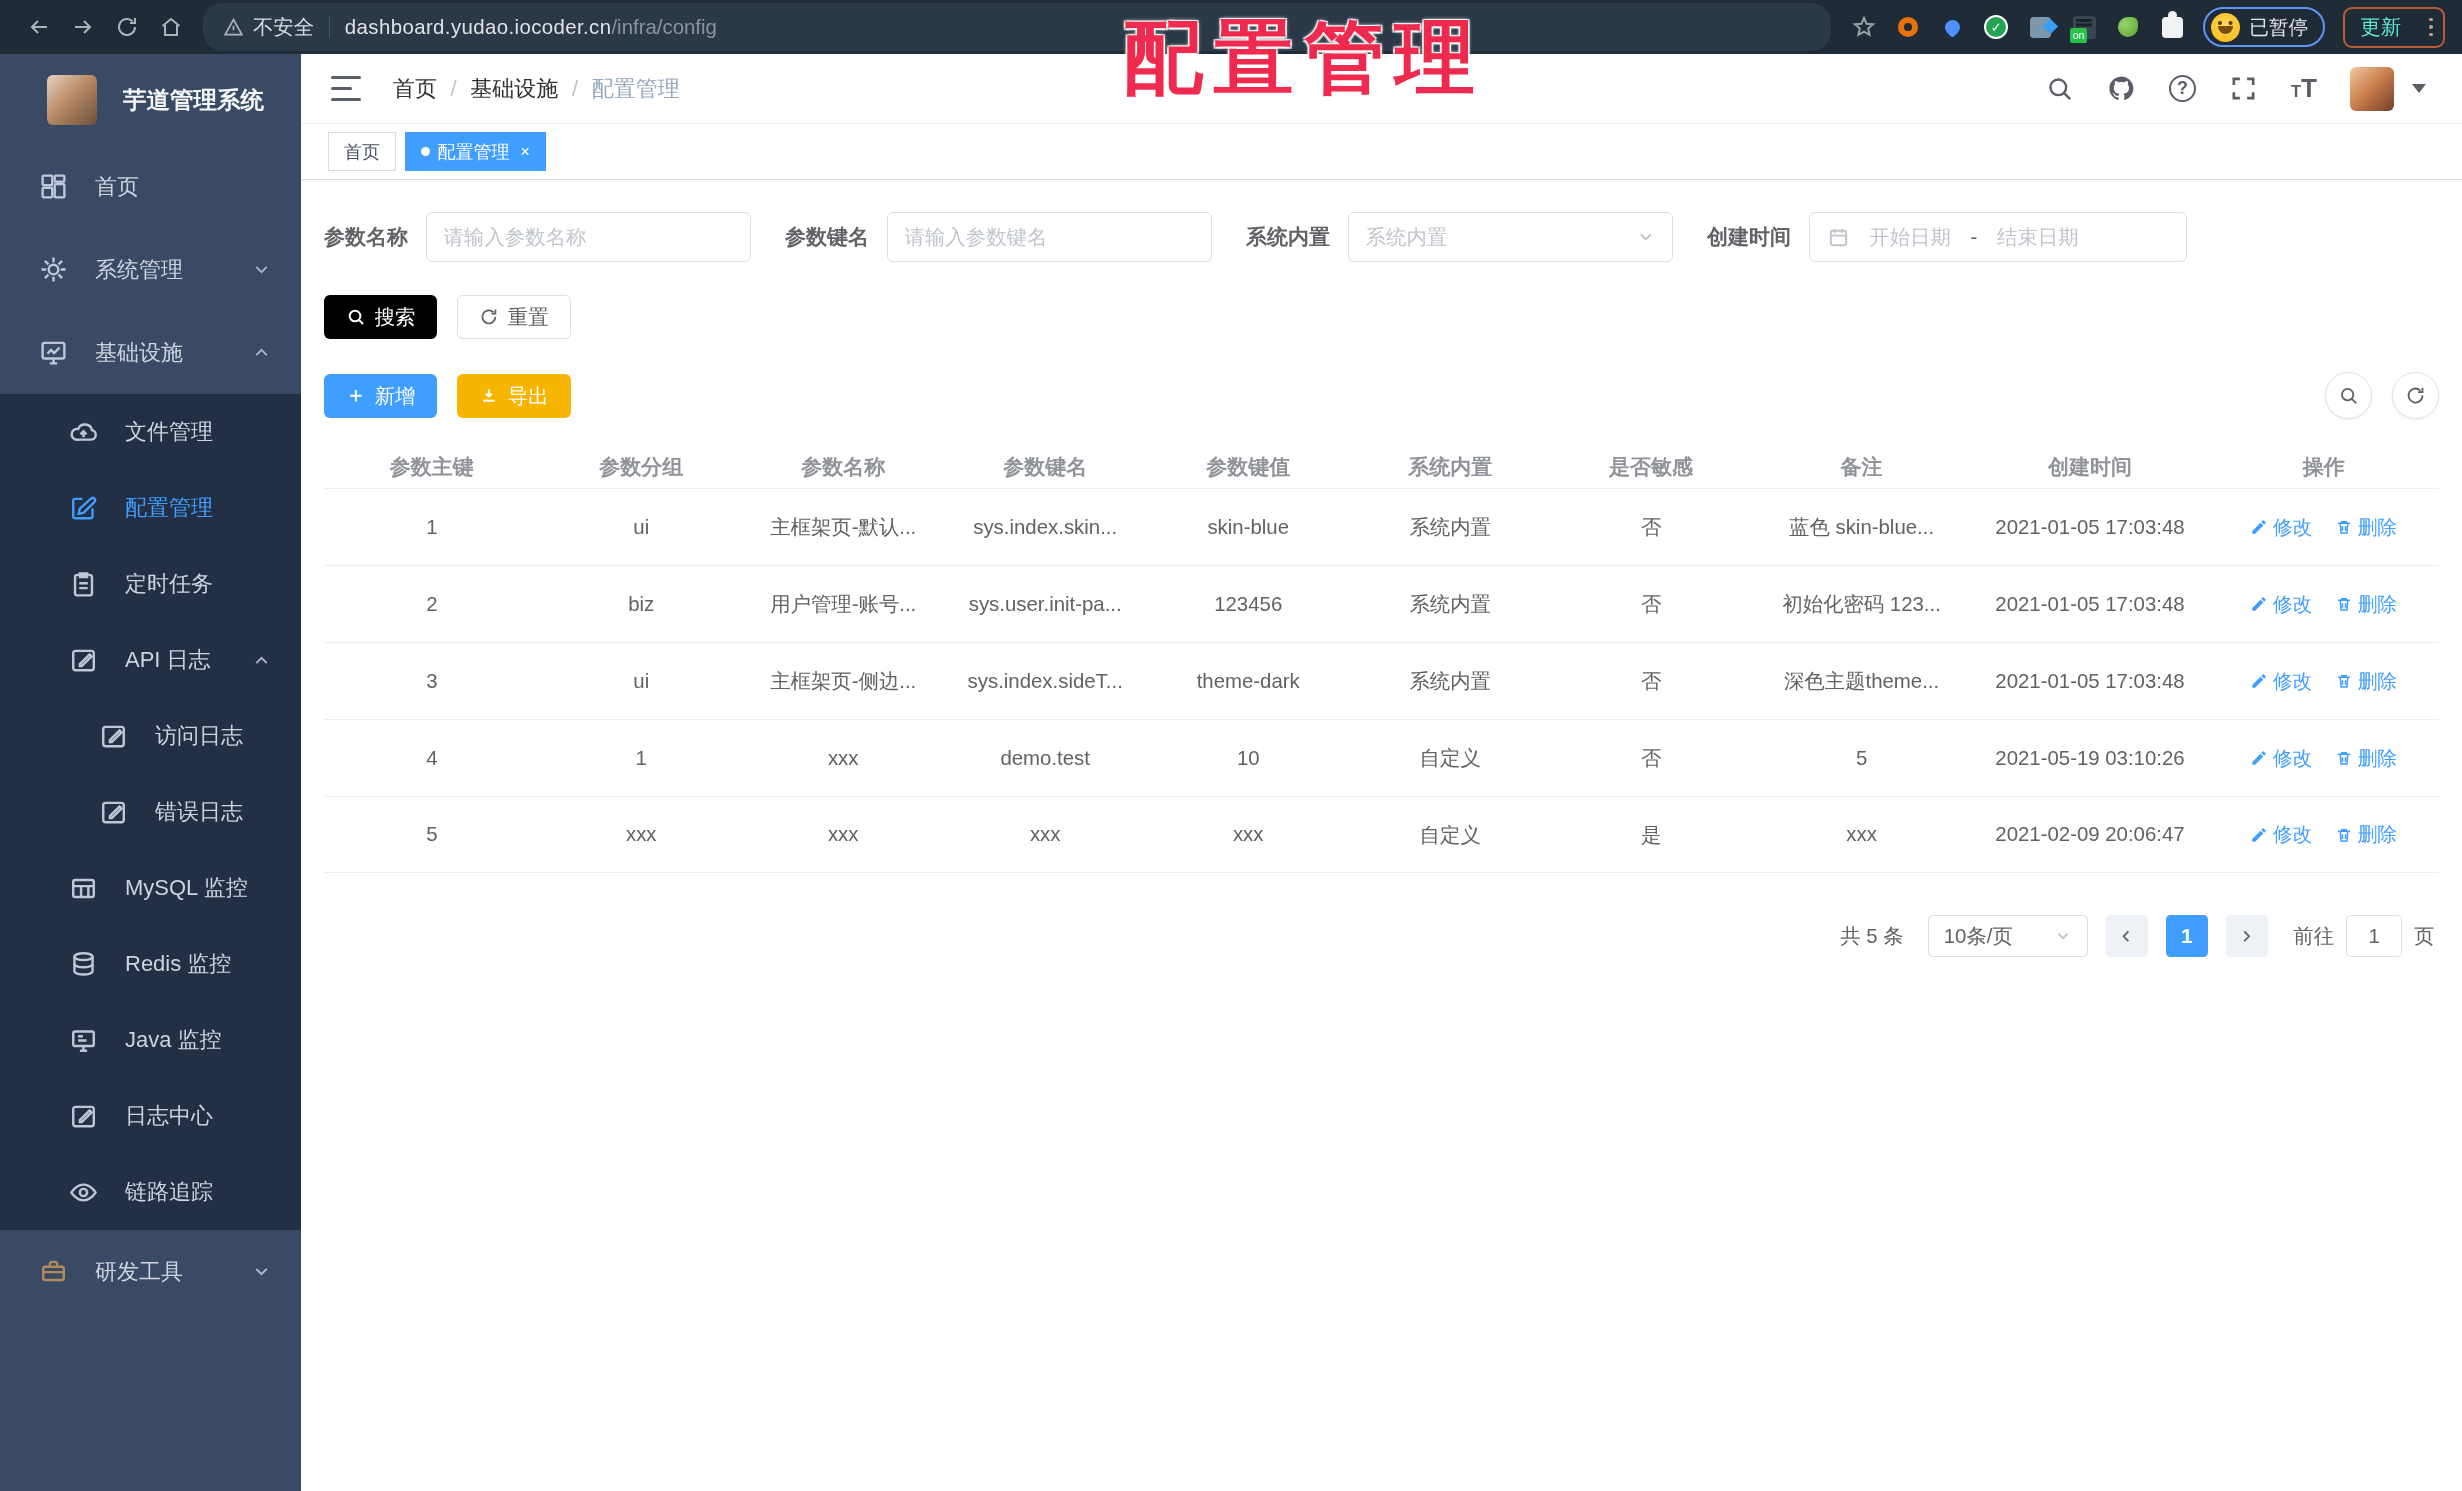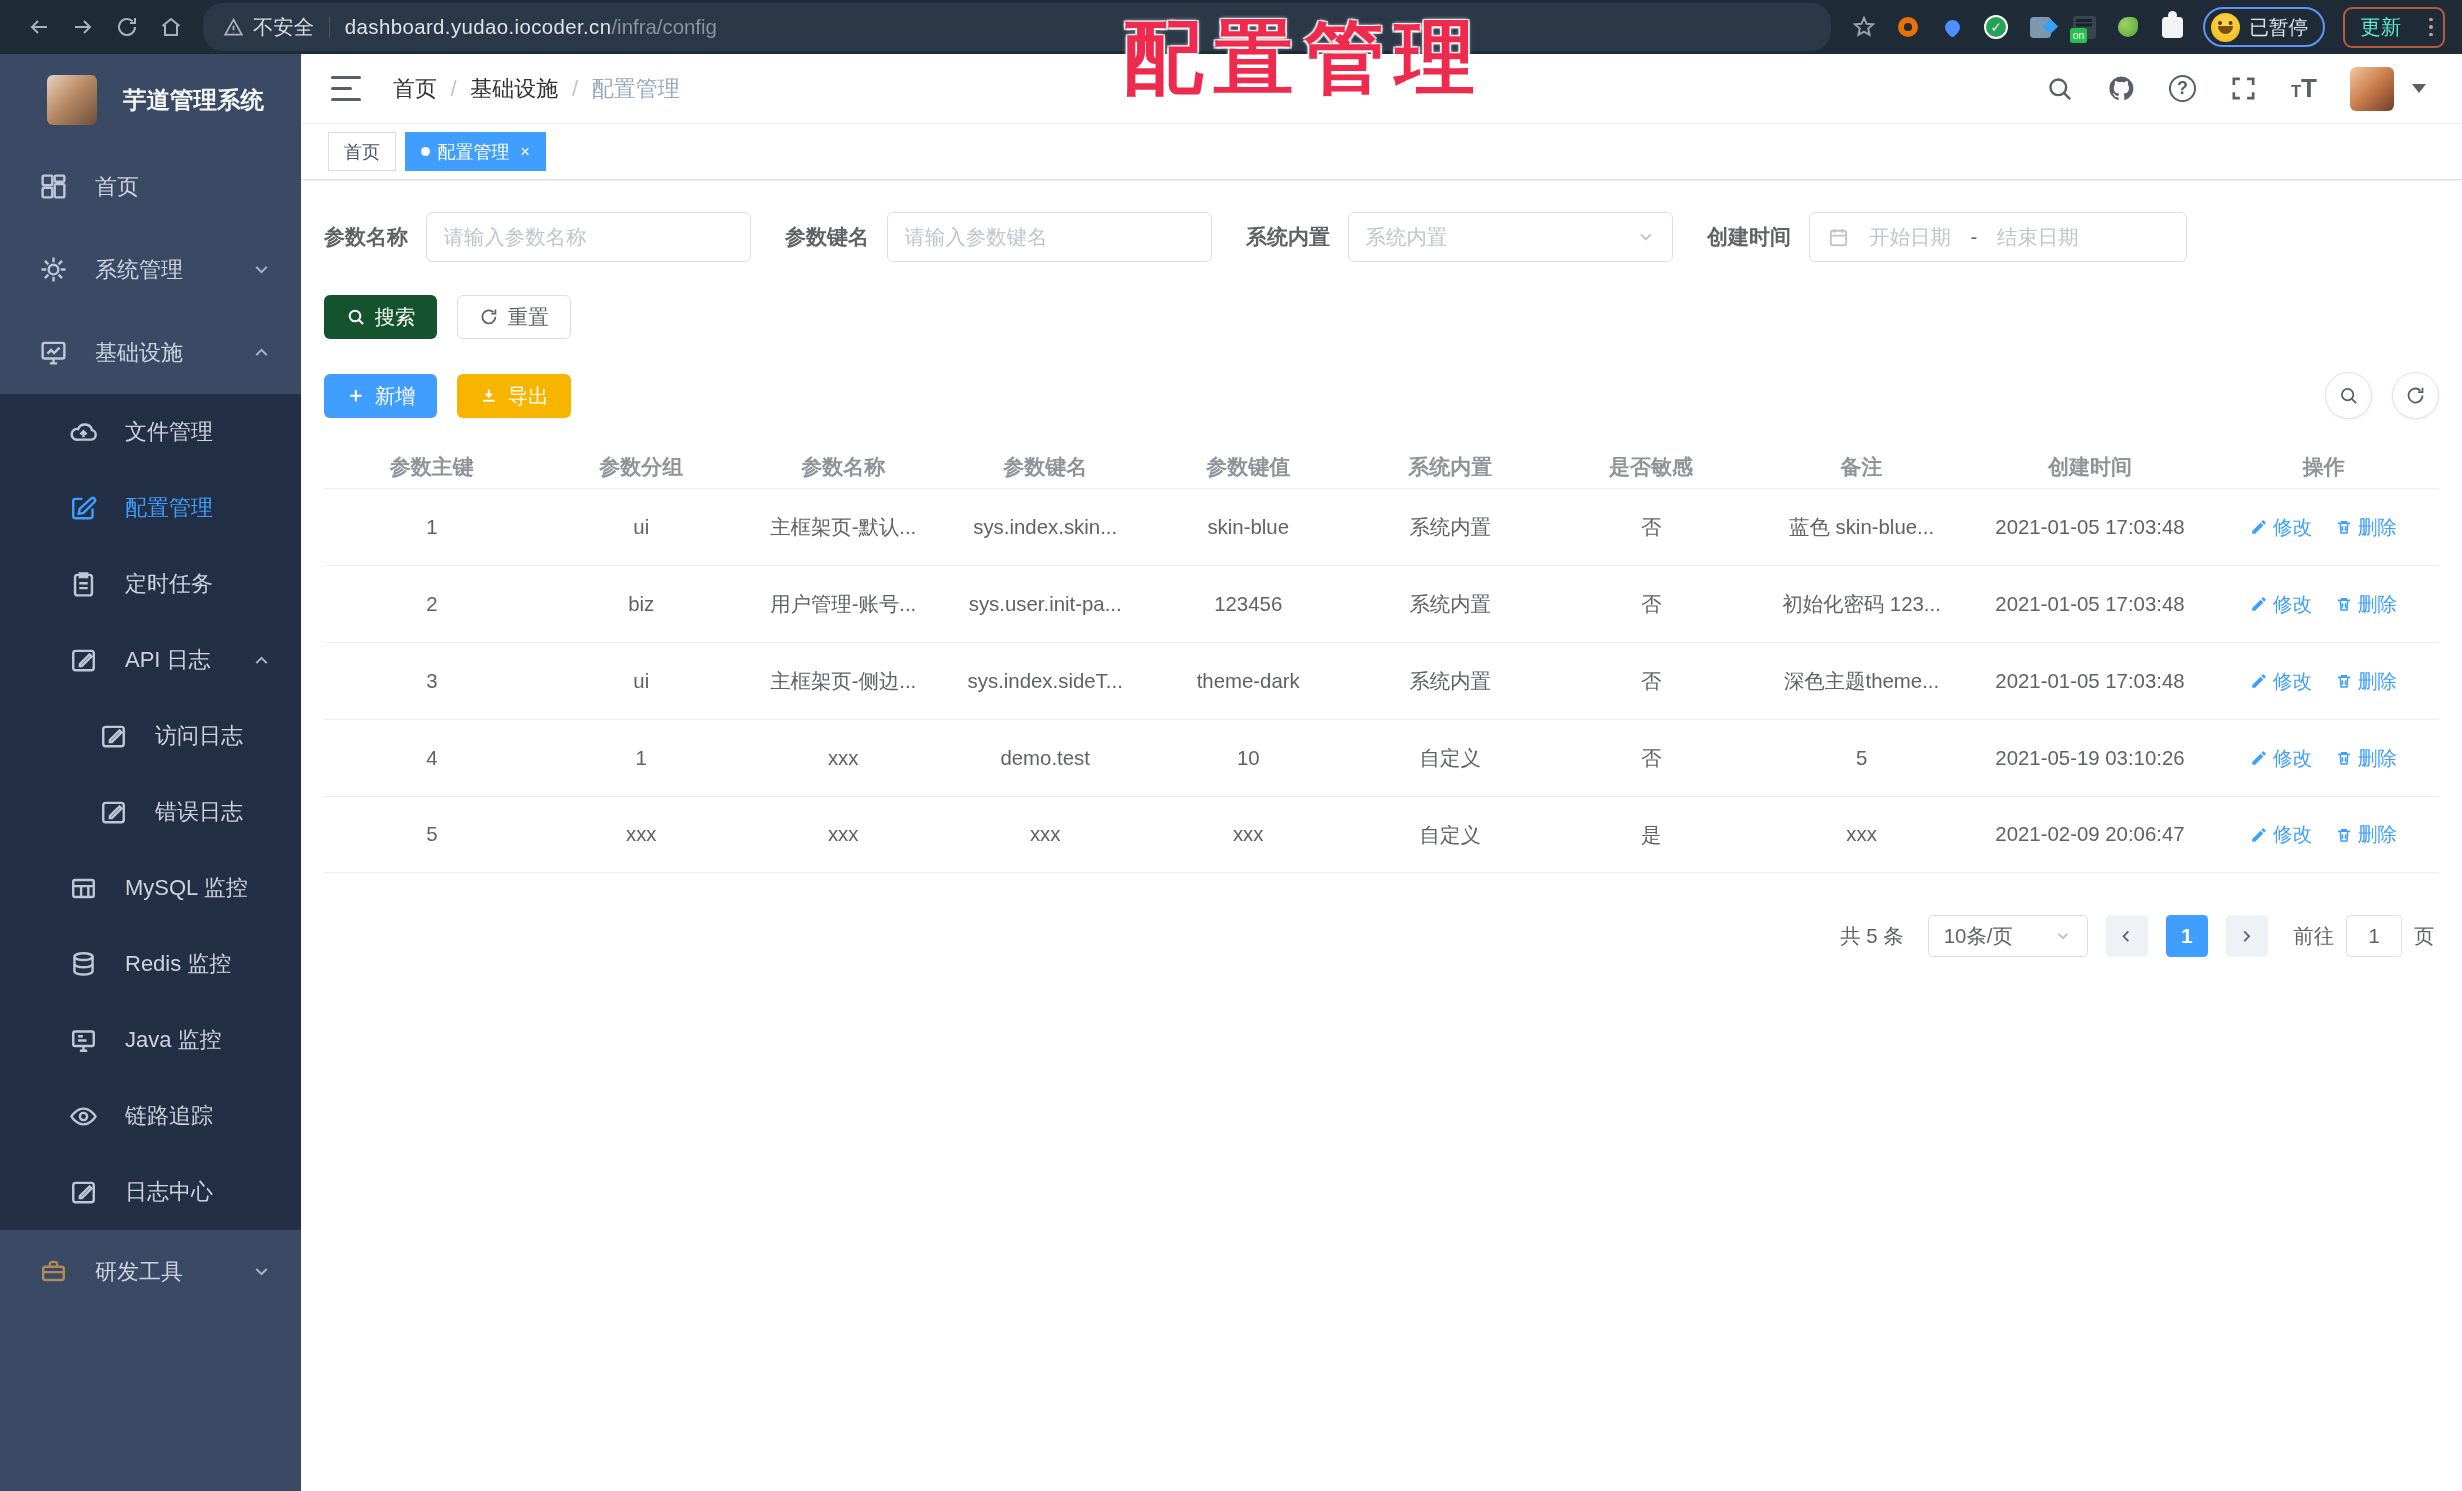--- a/index.html
+++ b/index.html
@@ -122,21 +122,21 @@
   .f-select .chev { margin-left:auto; width:19.7px; height:19.7px; color:#c0c4cc; }
   .f-date { width:378px; height:50px; border:0.8px solid #dcdfe6; border-radius:6px;
     display:flex; align-items:center; padding:0 16.6px; color:#c0c4cc; font-size:20.4px; gap:19.7px; cursor:pointer; }
   .f-date .cal { width:23px; height:23px; color:#c0c4cc; }
   .f-date .dsep { color:#606266; }
 
   .btn-row { margin-top:33px; display:flex; align-items:center; gap:19.7px; }
   .btn { height:44px; border-radius:6px; display:inline-flex; align-items:center; gap:9px;
     padding:0 21px; font-size:20.4px; cursor:pointer; border:0.8px solid transparent; white-space:nowrap; }
   .btn svg { width:19.7px; height:19.7px; }
-  .btn-search { background:#14532d; color:#fff; }
+  .btn-search { background:#000000; color:#fff; }
   .btn-reset { background:#fff; color:#606266; border-color:#dcdfe6; }
   .btn-add { background:#409eff; color:#fff; }
   .btn-export { background:#f7b500; color:#fff; }
   .circ-group { margin-left:auto; display:flex; gap:19.7px; }
   .circ { width:47px; height:47px; border-radius:50%; border:0.8px solid #e0e3e9; background:#fff;
     display:flex; align-items:center; justify-content:center; color:#5a5e66; cursor:pointer;
     box-shadow:0 0.8px 3px rgba(0,0,0,.08); }
   .circ svg { width:21px; height:21px; }
 
   
@@ -388,34 +388,34 @@
           <svg viewBox="0 0 24 24" fill="none" stroke="currentColor" stroke-width="2">
               <rect x="3.5" y="4.5" width="17" height="12" rx="1.5"></rect>
               <path d="M9 20.5h6M12 16.5v4M7.5 8.5h4M7.5 12h7"></path>
             </svg>
         </span>
         <span class="lbl">Java 监控</span>
       </div>
       <div class="side-item">
         <span class="micon">
           <svg viewBox="0 0 24 24" fill="none" stroke="currentColor" stroke-width="2">
+              <rect x="3.5" y="4" width="17" height="16" rx="2"></rect>
+              <path d="m9 15 8-8 1.6 1.6-8 8H9z"></path>
+            </svg>
+        </span>
+        <span class="lbl">日志中心</span>
+      </div>
+      <div class="side-item">
+        <span class="micon">
+          <svg viewBox="0 0 24 24" fill="none" stroke="currentColor" stroke-width="2">
               <path d="M2 12s3.8-6.5 10-6.5S22 12 22 12s-3.8 6.5-10 6.5S2 12 2 12z"></path>
               <circle cx="12" cy="12" r="3"></circle>
             </svg>
         </span>
         <span class="lbl">链路追踪</span>
-      </div>
-      <div class="side-item">
-        <span class="micon">
-          <svg viewBox="0 0 24 24" fill="none" stroke="currentColor" stroke-width="2">
-              <rect x="3.5" y="4" width="17" height="16" rx="2"></rect>
-              <path d="m9 15 8-8 1.6 1.6-8 8H9z"></path>
-            </svg>
-        </span>
-        <span class="lbl">日志中心</span>
       </div>
     </div>
 
     <div class="side-item">
       <span class="micon" style="color:#b08a5a">
         <svg viewBox="0 0 24 24" fill="none" stroke="currentColor" stroke-width="2">
             <rect x="3.5" y="8" width="17" height="11" rx="1.8"></rect>
             <path d="M9 8V6a2 2 0 0 1 2-2h2a2 2 0 0 1 2 2v2M3.5 12.5h17"></path>
           </svg>
       </span>

